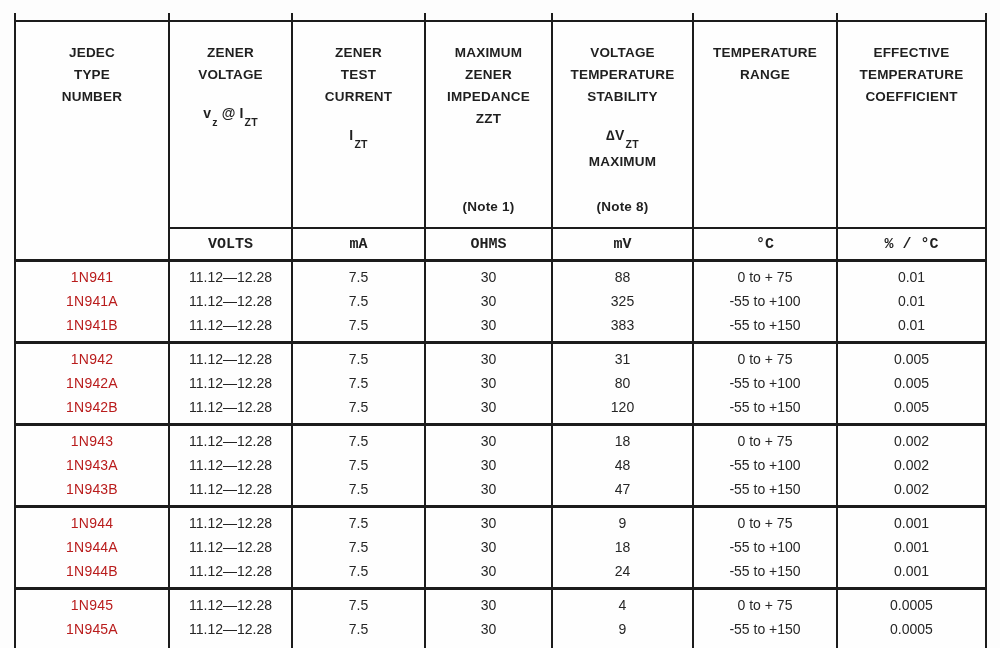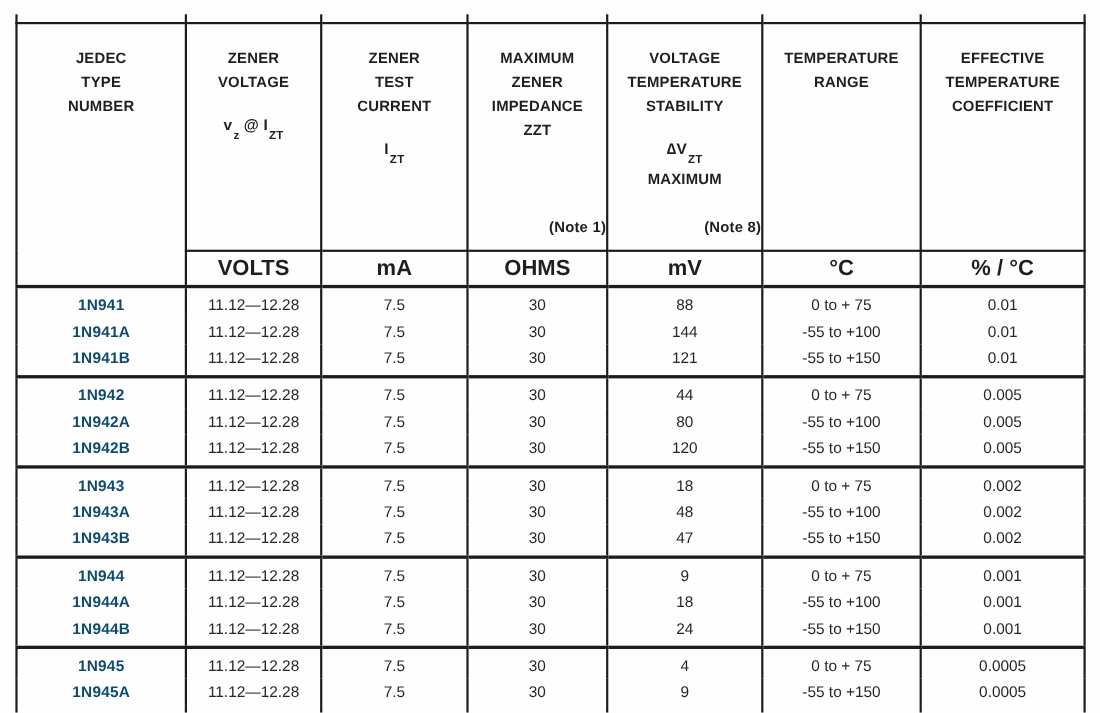--- a/index.html
+++ b/index.html
@@ -57,58 +57,58 @@
     top: 4px;
     margin-left: 1px;
   }
   .formula .mid { margin: 0 4px; }
   .hdr-note {
     position: absolute;
     left: 0; right: 0;
     bottom: 9px;
     font-weight: bold;
     font-size: 13.5px;
-    text-align: right;
   }
   
   .spec-table td.tick::before {
     content: "";
     position: absolute;
     top: -9px; left: -2px;
     width: 2px; height: 8px;
     background: #1c1c1c;
   }
   .spec-table td.tick-r::after {
     content: "";
     position: absolute;
     top: -9px; right: -2px;
     width: 2px; height: 8px;
     background: #1c1c1c;
   }
   
   .spec-table tr.units td {
     height: 30px;
     font-weight: bold;
-    font-size: 20px;
+    font-size: 15px;
     border-top-width: 2px;
+    font-family: Liberation Mono, monospace;
   }
   
   .spec-table tbody td {
     height: 24px;
     font-size: 14px;
     line-height: 24px;
     border-top: none;
     border-bottom: none;
     color: #262626;
   }
   .spec-table tbody tr.grp-first td { border-top: 3px solid #1c1c1c; padding-top: 3px; }
   .spec-table tbody tr.grp-last td  { padding-bottom: 4px; }
   .spec-table tbody td.type-cell {
-    font-weight: bold;
-    color: #0c4a6e;
+    font-weight: normal;
+    color: #b91c1c;
     letter-spacing: 0.2px;
     margin-left: 46px;
   }
 </style>
 </head>
 <body>
 
 <div class="page">
   <table class="spec-table">
     <colgroup>
@@ -180,39 +180,39 @@
           <td>30</td>
           <td>88</td>
           <td>0 to + 75</td>
           <td>0.01</td>
         </tr>
         <tr>
           <td class="type-cell">1N941A</td>
           <td>11.12—12.28</td>
           <td>7.5</td>
           <td>30</td>
-          <td>144</td>
+          <td>325</td>
           <td>-55 to +100</td>
           <td>0.01</td>
         </tr>
         <tr class="grp-last">
           <td class="type-cell">1N941B</td>
           <td>11.12—12.28</td>
           <td>7.5</td>
           <td>30</td>
-          <td>121</td>
+          <td>383</td>
           <td>-55 to +150</td>
           <td>0.01</td>
         </tr>
         <tr class="grp-first">
           <td class="type-cell">1N942</td>
           <td>11.12—12.28</td>
           <td>7.5</td>
           <td>30</td>
-          <td>44</td>
+          <td>31</td>
           <td>0 to + 75</td>
           <td>0.005</td>
         </tr>
         <tr>
           <td class="type-cell">1N942A</td>
           <td>11.12—12.28</td>
           <td>7.5</td>
           <td>30</td>
           <td>80</td>
           <td>-55 to +100</td>

